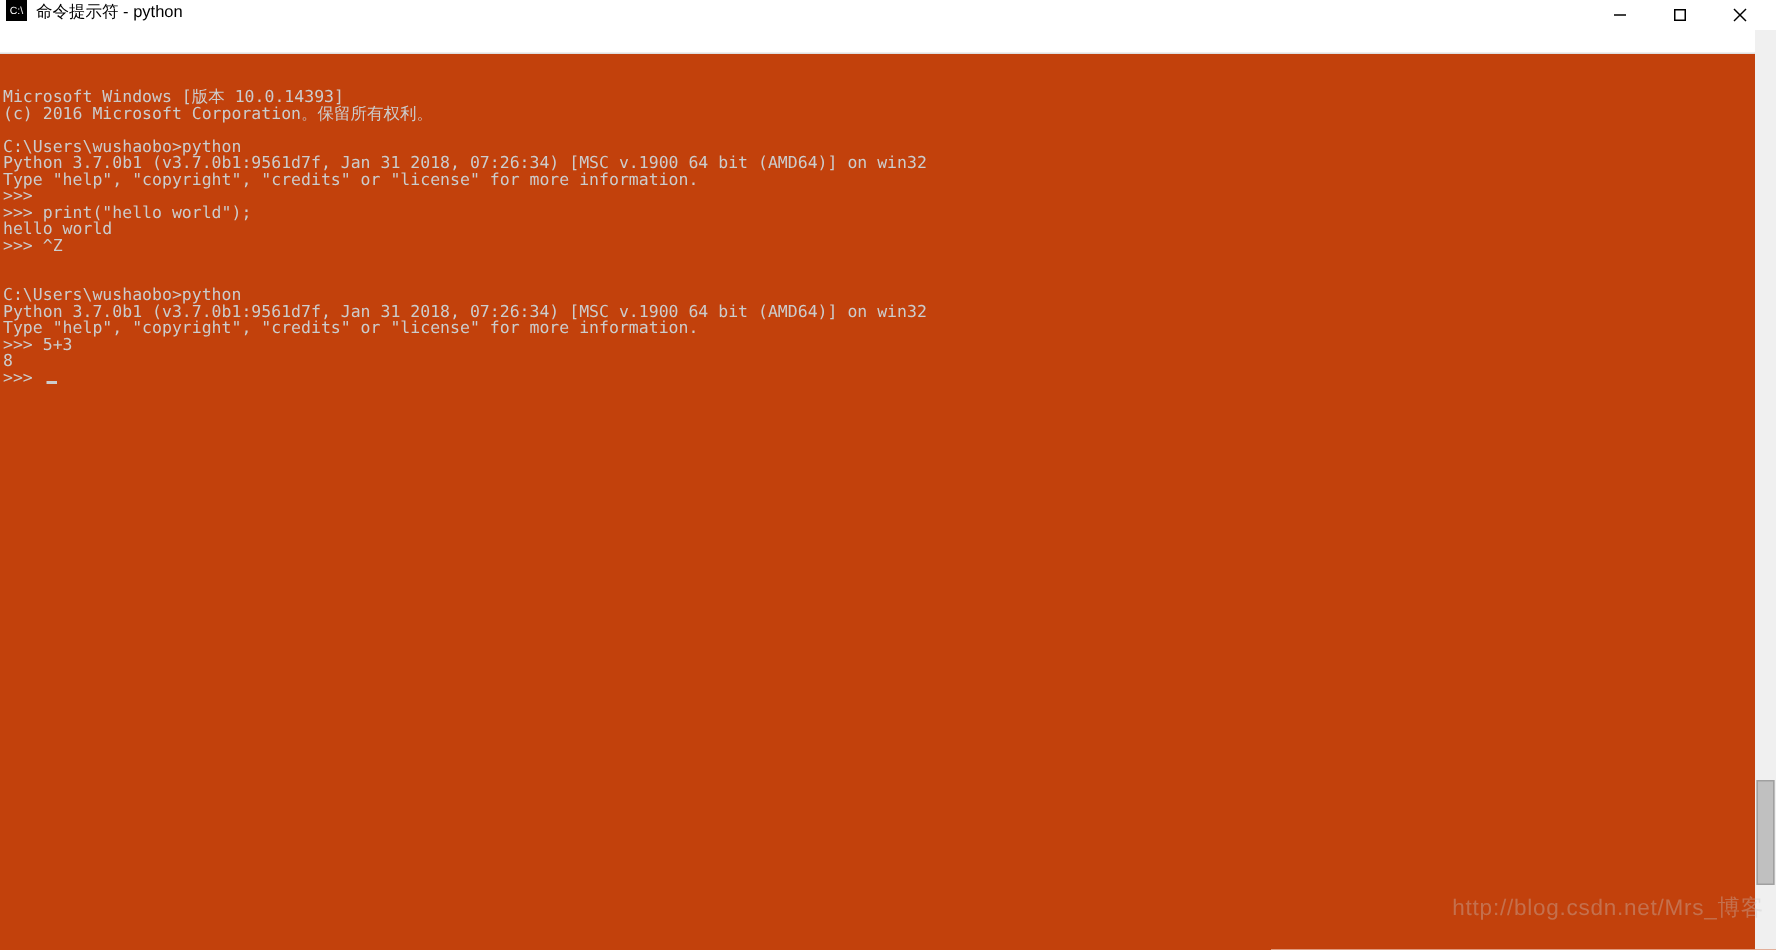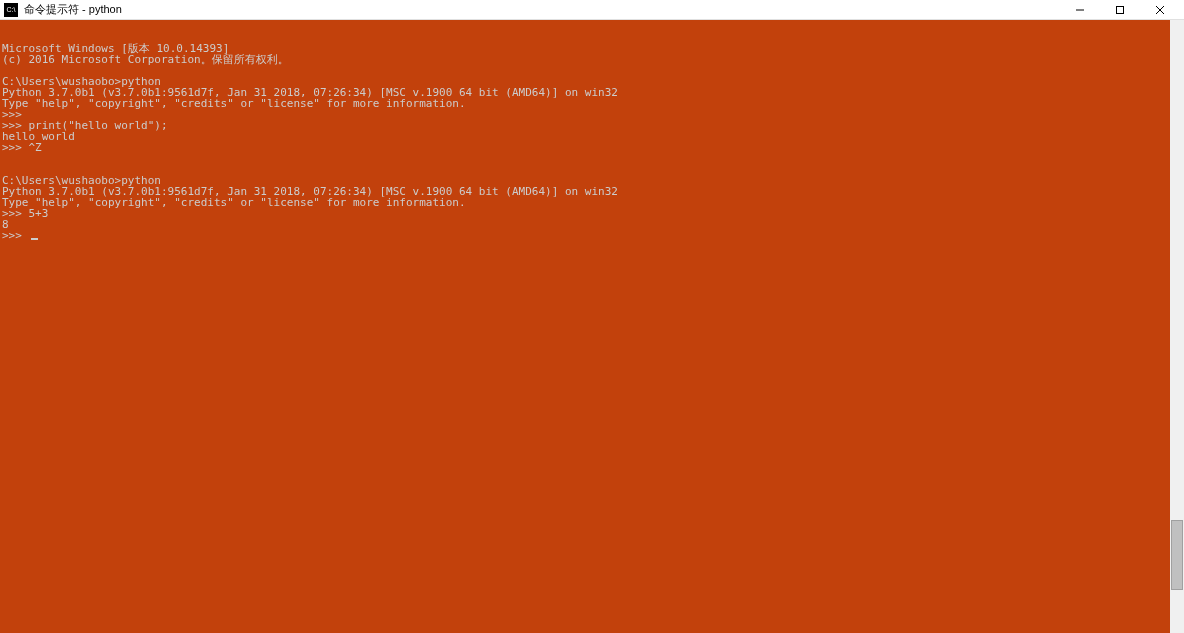--- a/index.html
+++ b/index.html
@@ -16,24 +16,24 @@
       position: relative;
     }
     .window {
       width: 100%;
       height: 100%;
       display: flex;
       flex-direction: column;
       background: #ffffff;
     }
     .titlebar {
-      height: 20px;
+      height: 36px;
       background: #ffffff;
       display: flex;
-      align-items: center;
+      align-items: flex-start;
       padding: 0 4px;
       border-bottom: 1px solid #e0e0e0;
     }
     .titlebar-icon {
       width: 14px;
       height: 14px;
       background: #000000;
       margin-right: 6px;
       display: flex;
       align-items: center;
@@ -144,13 +144,14 @@
   </div>
 
   <div class="terminal">
     <div id="terminal-lines"><div class="terminal-line">Microsoft Windows [版本 10.0.14393]</div><div class="terminal-line">(c) 2016 Microsoft Corporation。保留所有权利。</div><div class="terminal-line"> </div><div class="terminal-line">C:\Users\wushaobo&gt;python</div><div class="terminal-line">Python 3.7.0b1 (v3.7.0b1:9561d7f, Jan 31 2018, 07:26:34) [MSC v.1900 64 bit (AMD64)] on win32</div><div class="terminal-line">Type "help", "copyright", "credits" or "license" for more information.</div><div class="terminal-line">&gt;&gt;&gt;</div><div class="terminal-line">&gt;&gt;&gt; print("hello world");</div><div class="terminal-line">hello world</div><div class="terminal-line">&gt;&gt;&gt; ^Z</div><div class="terminal-line"> </div><div class="terminal-line"> </div><div class="terminal-line">C:\Users\wushaobo&gt;python</div><div class="terminal-line">Python 3.7.0b1 (v3.7.0b1:9561d7f, Jan 31 2018, 07:26:34) [MSC v.1900 64 bit (AMD64)] on win32</div><div class="terminal-line">Type "help", "copyright", "credits" or "license" for more information.</div><div class="terminal-line">&gt;&gt;&gt; 5+3</div><div class="terminal-line">8</div><div class="terminal-line">&gt;&gt;&gt; <span class="cursor"></span></div></div>
   </div>
 
   <div class="scrollbar-track">
     <div class="scrollbar-thumb" style="top:500px;height:70px;"></div>
   </div>
 
+  <div class="watermark">http://blog.csdn.net/Mrs_博客</div>
 </div>
 
 </body></html>

